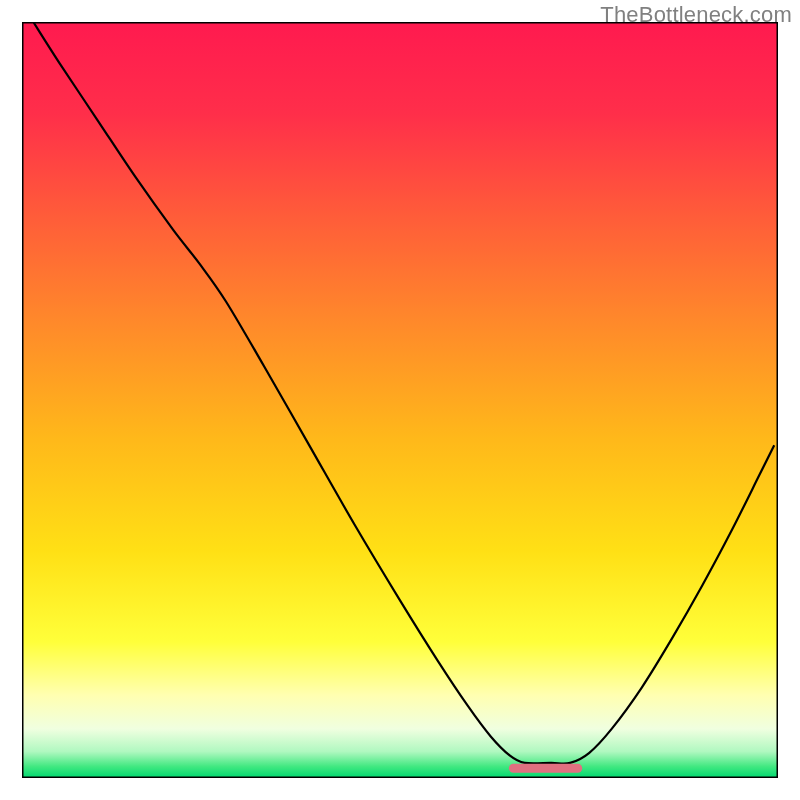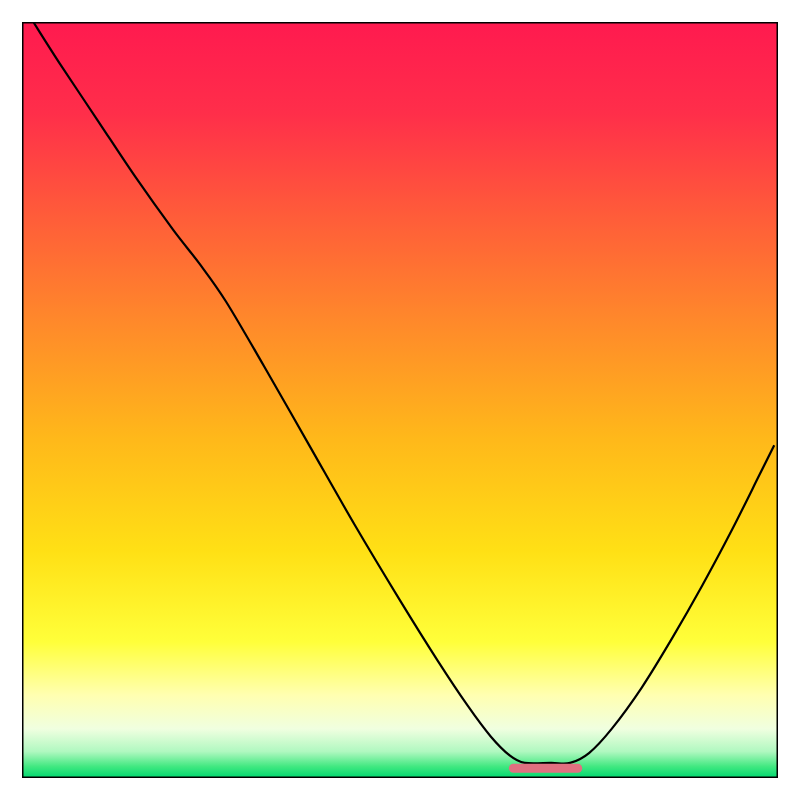--- a/index.html
+++ b/index.html
@@ -33,20 +33,21 @@
     height: 756px;
   }
   svg {
     display: block;
   }
 </style>
 </head>
 <body>
 
 <div class="chart-container">
+  <div class="watermark">TheBottleneck.com</div>
   <div class="plot-area">
     <svg id="chart-svg" width="756" height="756" viewBox="0 0 756 756" preserveAspectRatio="none">
       <defs>
         <linearGradient id="bg-grad" x1="0" y1="0" x2="0" y2="1">
             <stop offset="0.00%" stop-color="#ff1a4f"></stop>
             <stop offset="12.00%" stop-color="#ff2e4a"></stop>
             <stop offset="25.00%" stop-color="#ff5a3a"></stop>
             <stop offset="40.00%" stop-color="#ff8a2a"></stop>
             <stop offset="55.00%" stop-color="#ffb81a"></stop>
             <stop offset="70.00%" stop-color="#ffe015"></stop>

